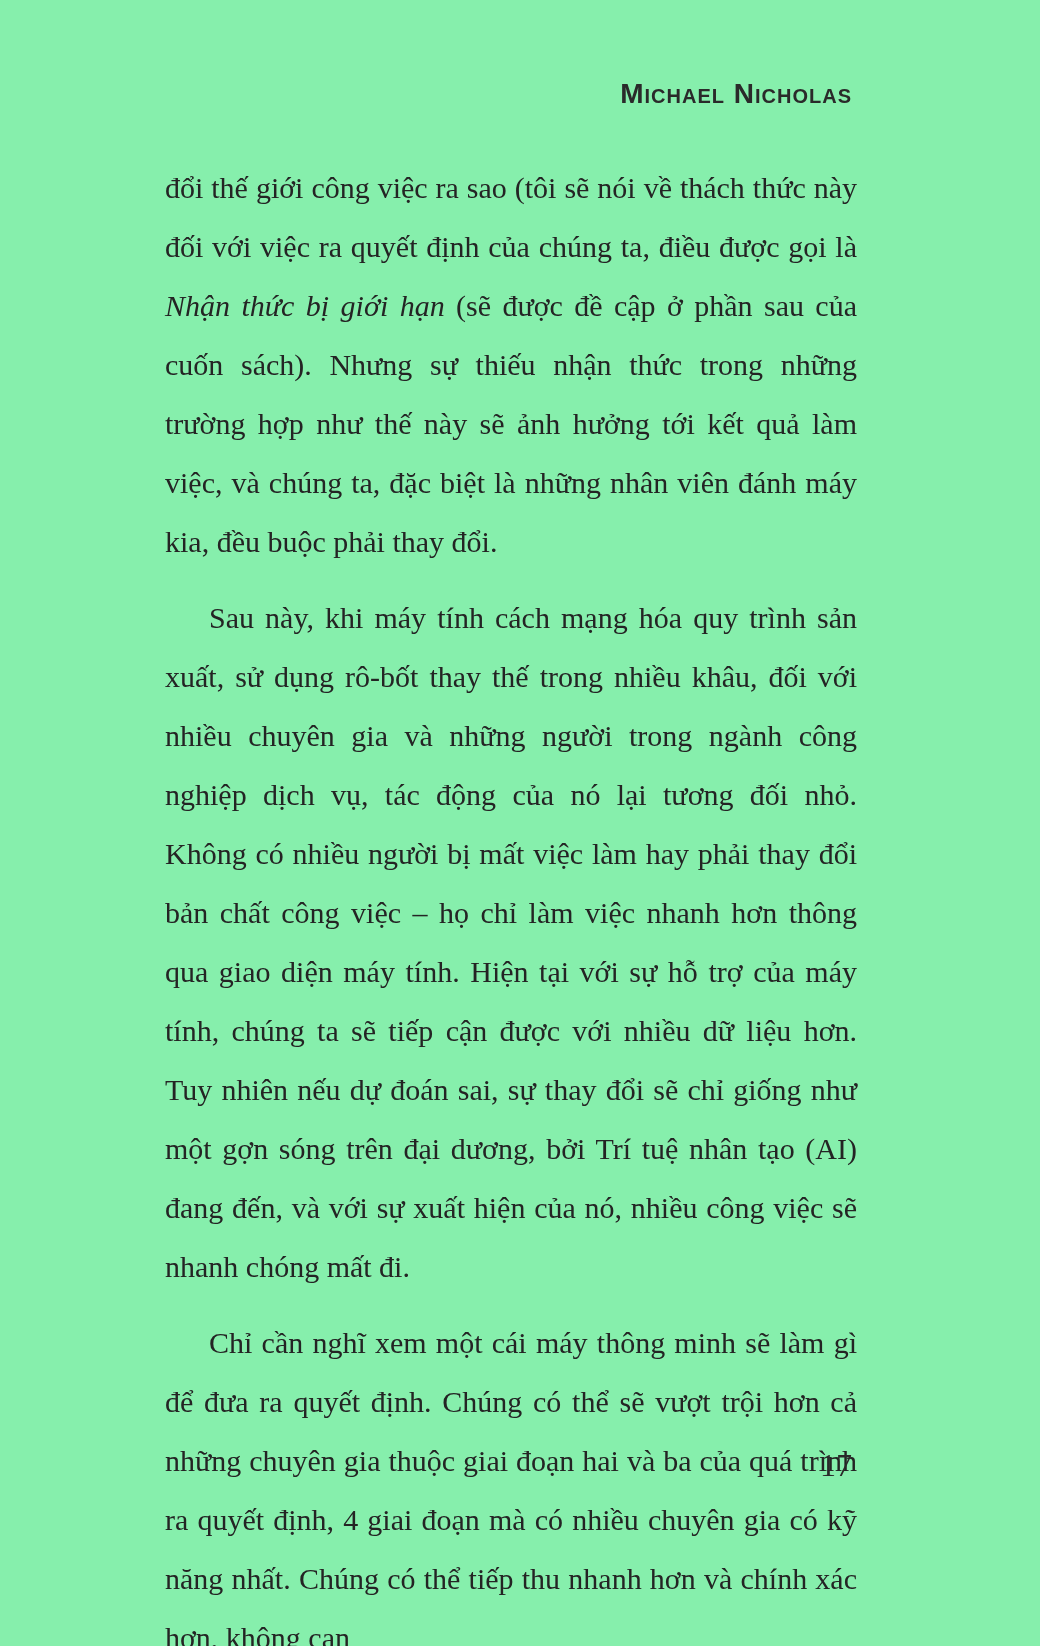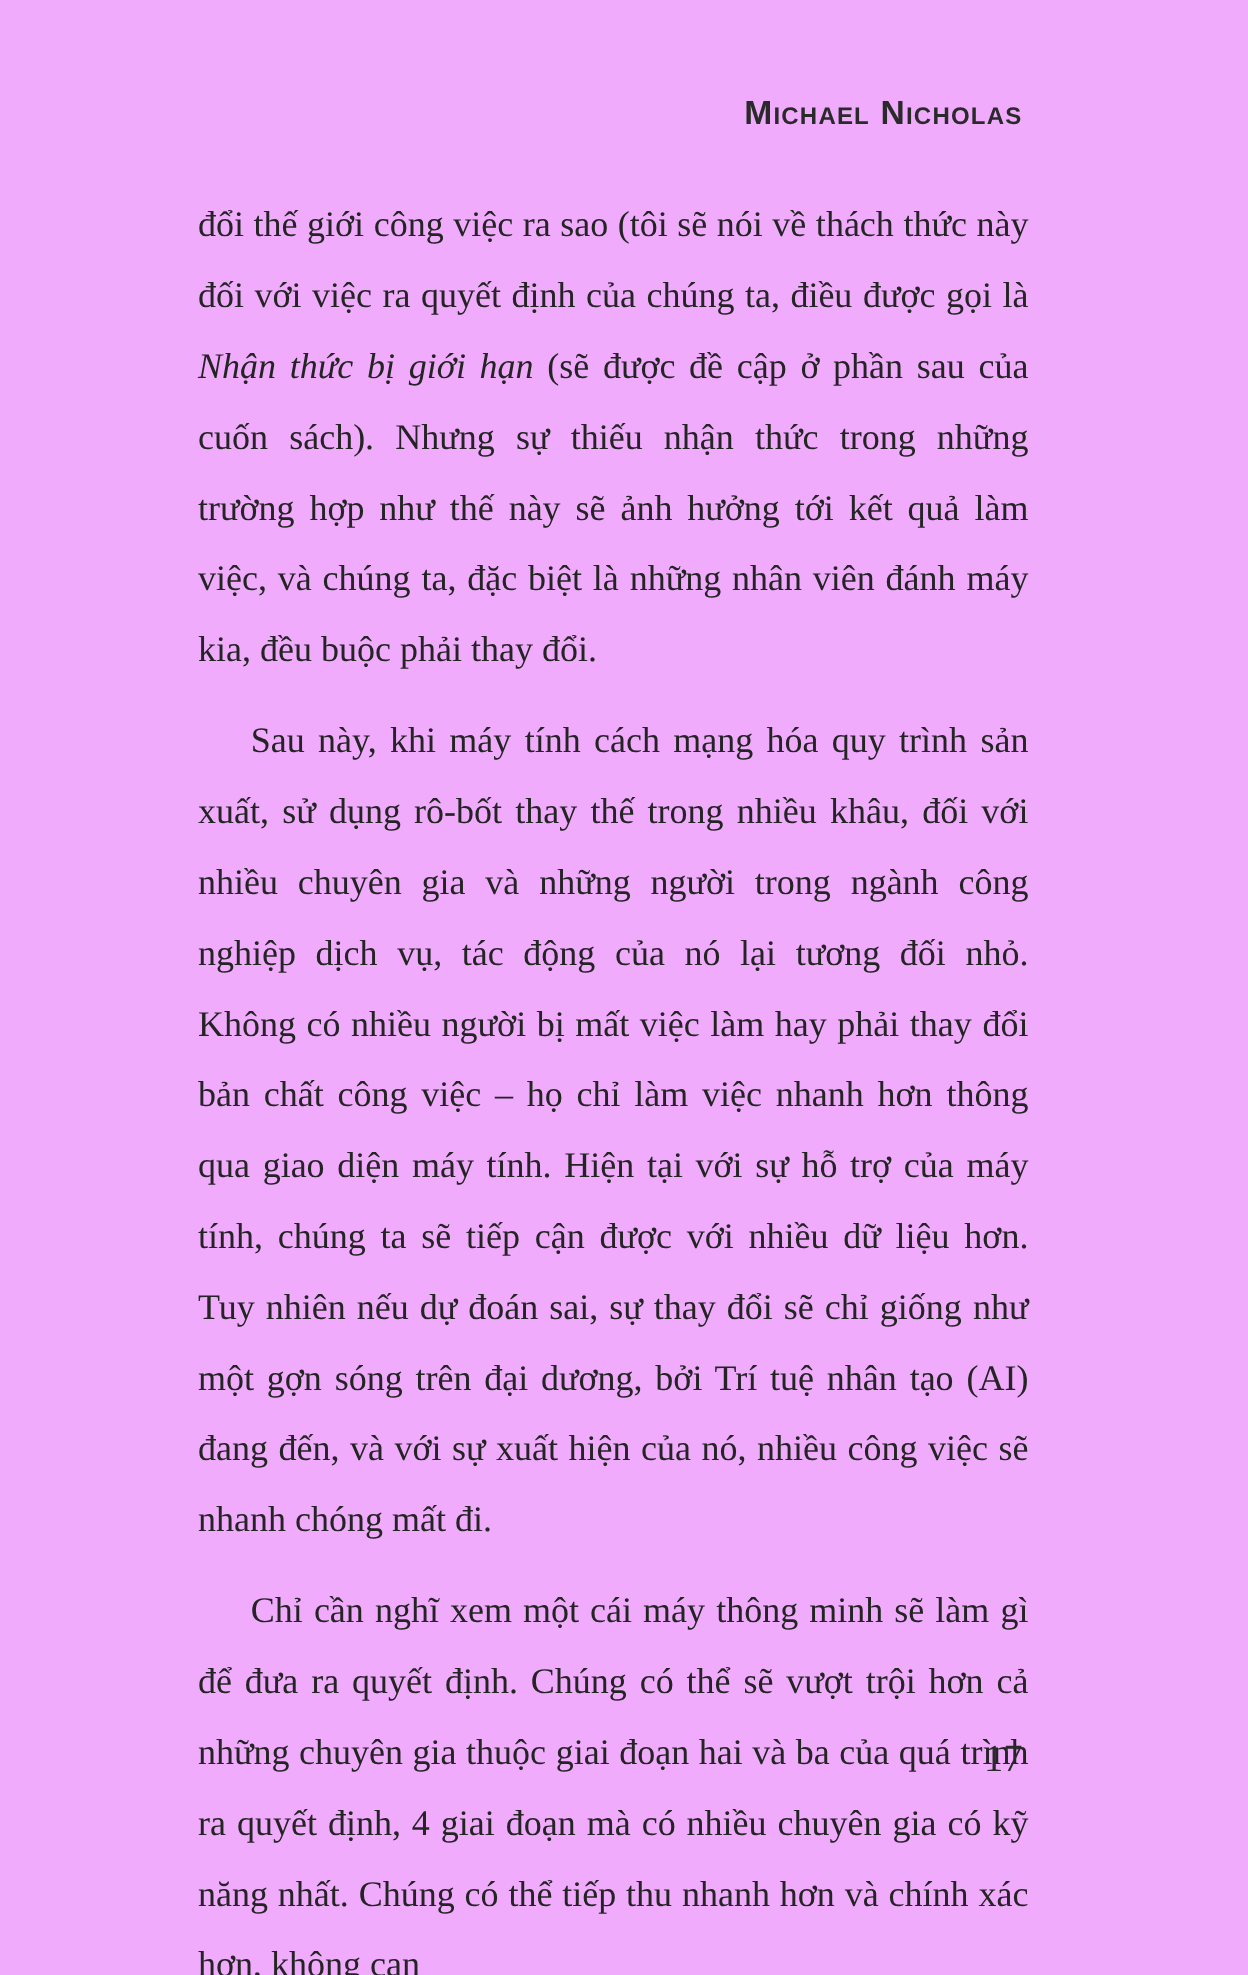--- a/index.html
+++ b/index.html
@@ -5,21 +5,21 @@
   * { box-sizing: border-box; }
   html, body {
     margin: 0;
     padding: 0;
     background: #ffffff;
   }
   .page {
     position: relative;
     width: 1040px;
     height: 1646px;
-    background: #f0abfc;
+    background: #86efac;
     overflow: hidden;
     font-family: "Liberation Serif", serif;
     color: #222222;
   }
   .running-header {
     position: absolute;
     top: 78px;
     right: 188px;
     font-family: "Liberation Sans", sans-serif;
     font-variant: small-caps;

